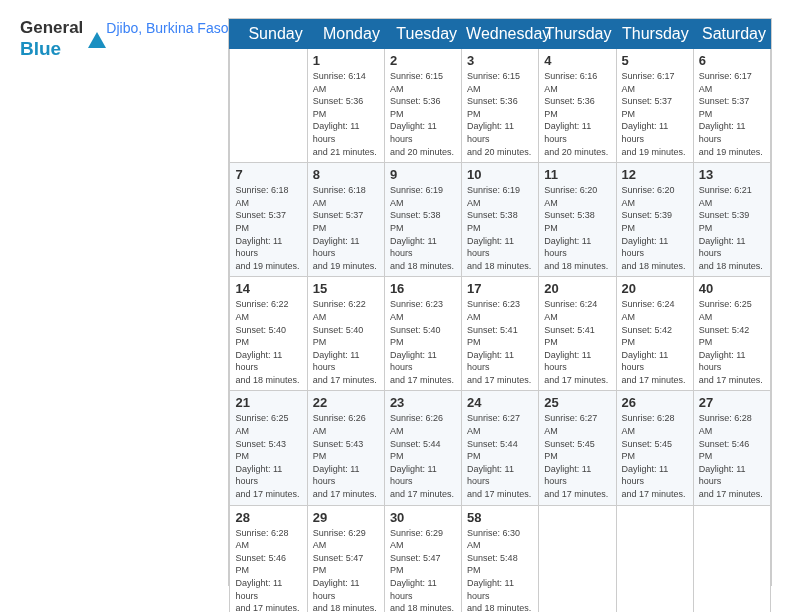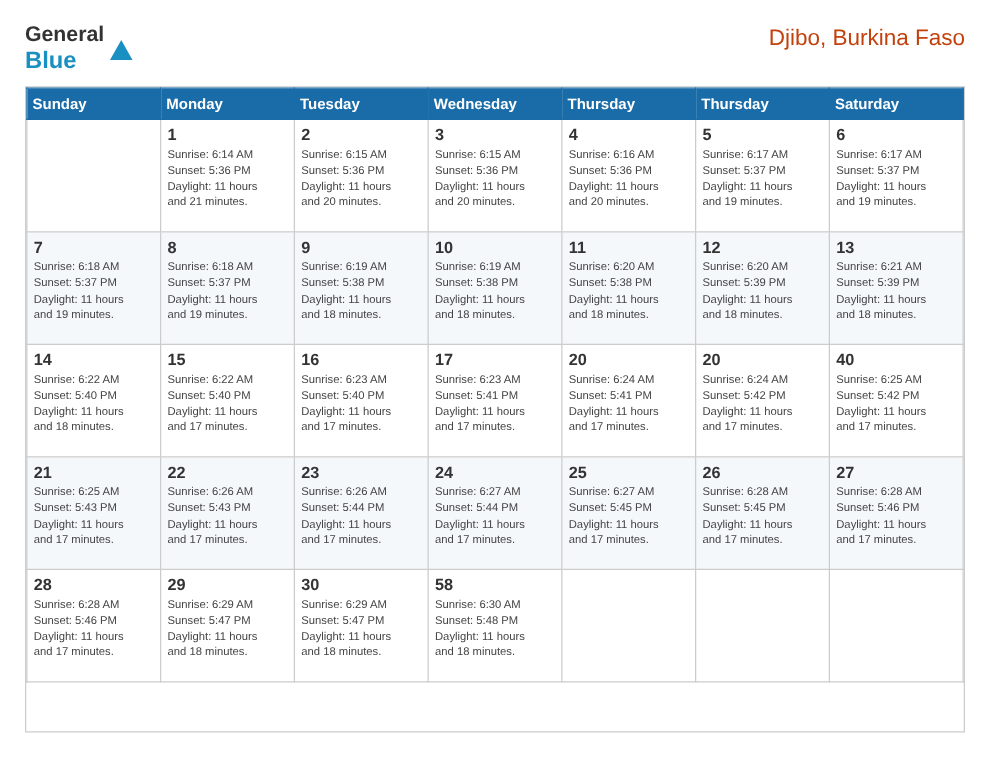--- a/index.html
+++ b/index.html
@@ -8,60 +8,60 @@
       background: #fff;
       width: 792px;
       height: 612px;
       overflow: hidden;
     }
     .page {
       width: 792px;
       height: 596px;
       padding: 18px 20px 10px 20px;
       display: flex;
-      flex-direction: column;
+      flex-direction: row;
     }
     .header {
       display: flex;
       justify-content: space-between;
       align-items: flex-start;
       margin-bottom: 10px;
     }
     .title-block {
       text-align: right;
     }
     .month-title {
       font-size: 32px;
       font-weight: bold;
       color: #333;
       line-height: 1.1;
     }
     .location {
-      font-size: 18px;
-      color: #c2410c;
+      font-size: 14px;
+      color: #3b82f6;
       margin-top: 2px;
     }
     .calendar {
       flex: 1;
       border: 1px solid #ccc;
       border-collapse: collapse;
       width: 100%;
     }
     .calendar table {
       width: 100%;
       border-collapse: collapse;
       table-layout: fixed;
     }
     .calendar thead tr th {
       background: #1a6ca8;
       color: #fff;
-      font-size: 12px;
-      font-weight: bold;
+      font-size: 16px;
+      font-weight: normal;
       padding: 5px 4px;
-      text-align: left;
+      text-align: right;
       border: 1px solid #1a6ca8;
     }
     .calendar tbody tr td {
       border: 1px solid #ccc;
       vertical-align: top;
       padding: 4px 5px;
       font-size: 9.5px;
       color: #333;
       height: 90px;
     }

